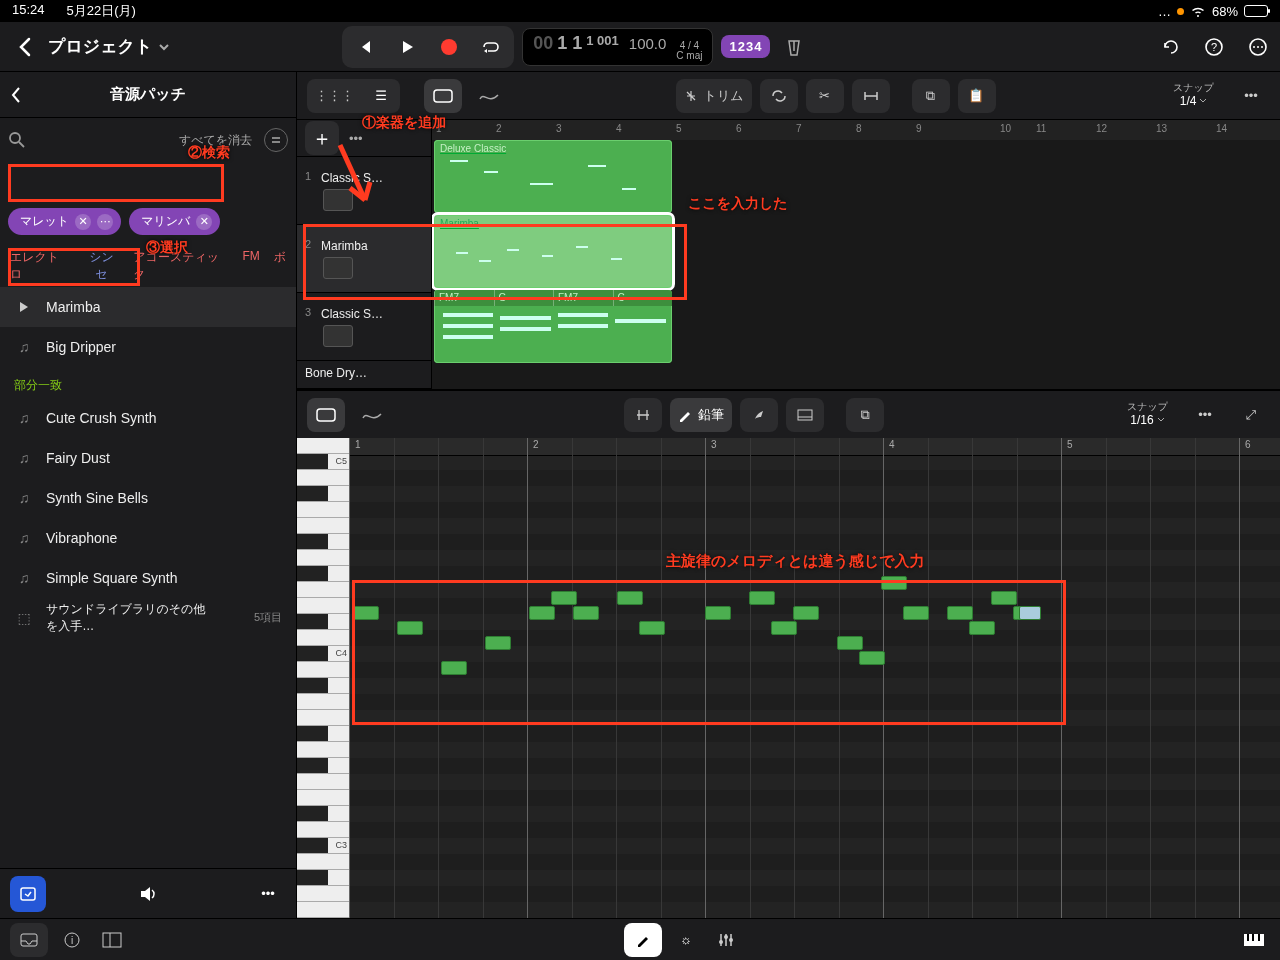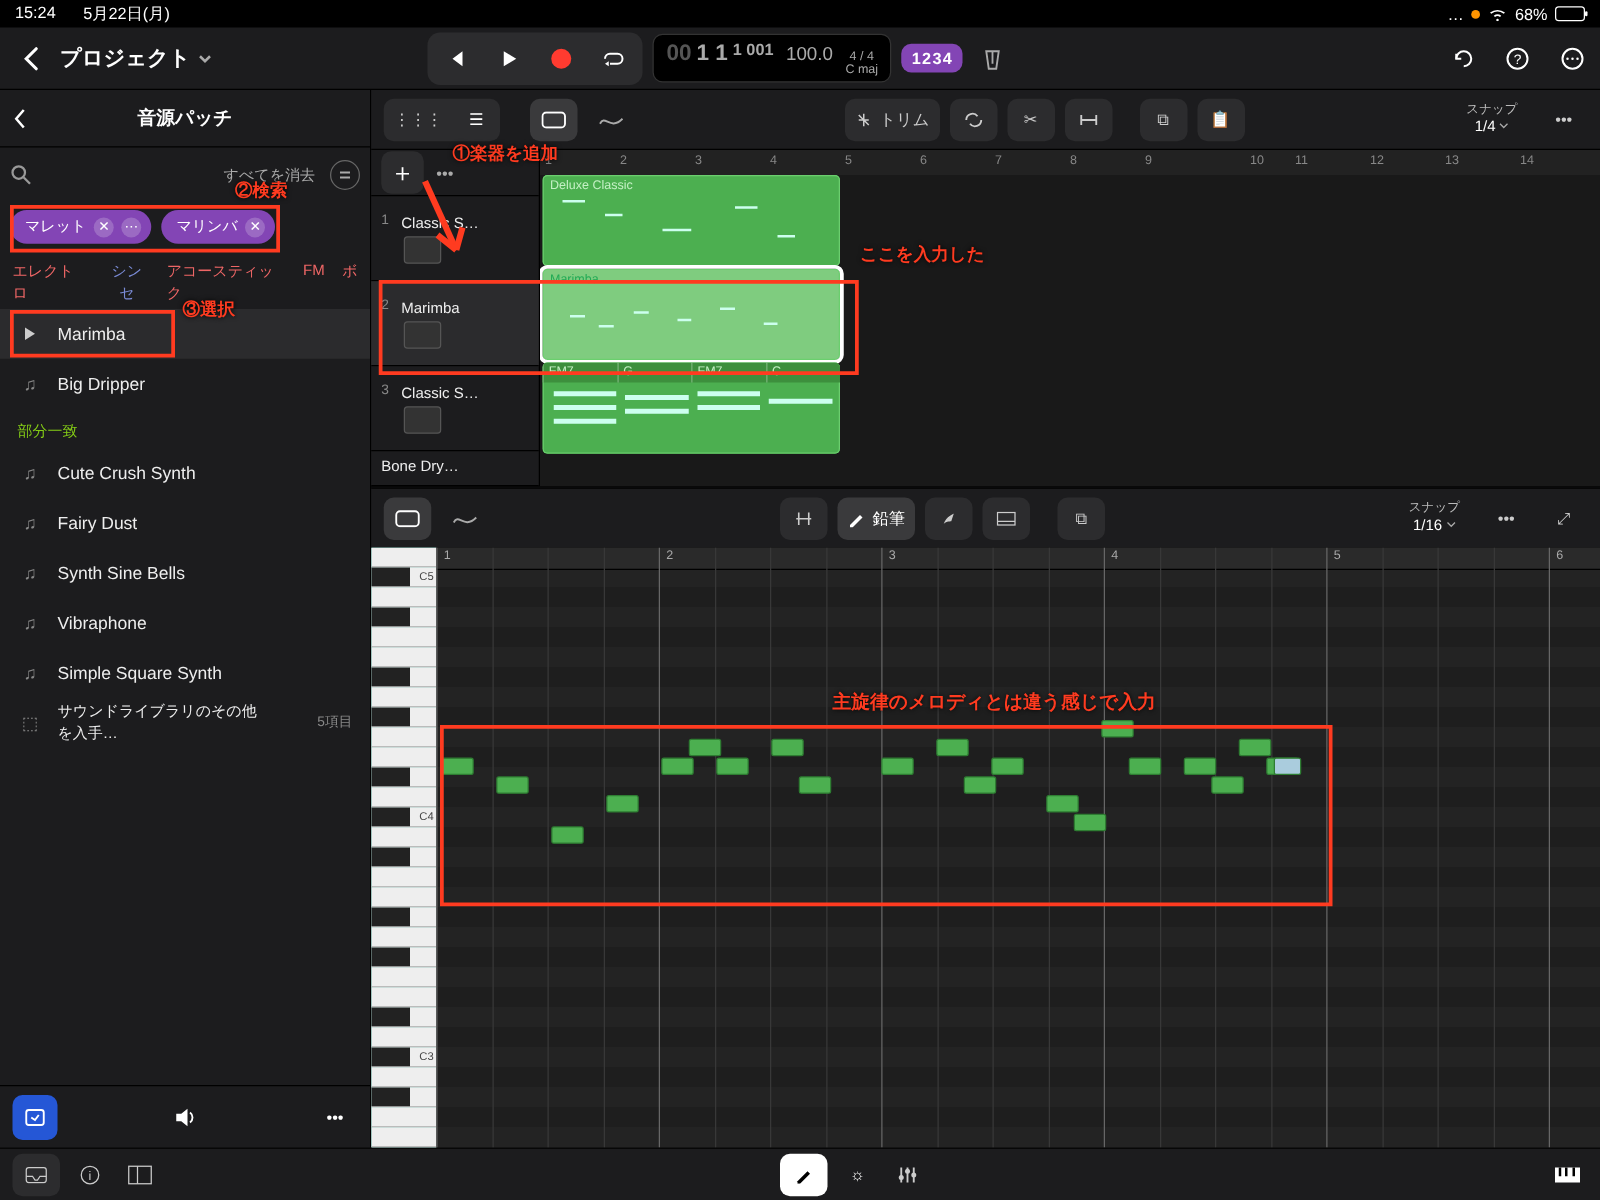--- a/index.html
+++ b/index.html
@@ -28,21 +28,21 @@
 
 .main { display:flex; height: calc(100% - 22px - 50px - 42px); }
 .sidebar { width: 297px; background:#1c1c1e; display:flex; flex-direction:column; border-right:1px solid #000; }
 .sb-head { height: 46px; display:flex; align-items:center; border-bottom:1px solid #000; padding: 0 0; }
 .sb-head .title { flex:1; text-align:center; font-weight:600; font-size:15px; color:#fff; }
 .sb-search-row { height: 44px; display:flex; align-items:center; padding: 0 8px; gap: 6px; }
 .search-glass { color:#999; }
 .clear-all { font-size:12px; color:#aaa; margin-left:auto; }
 .pill-opt { width:24px; height:24px; border:1px solid #666; border-radius:50%; margin-left:6px; display:flex; align-items:center; justify-content:center; color:#aaa; }
 .tag-row { display:flex; gap:8px; padding: 6px 8px 10px; }
-.tag { background:#8345b5; color:#fff; border-radius:16px; font-size:12px; padding:5px 8px 5px 12px; display:flex; align-items:center; gap:6px; }
+.tag { background:#8345b5; color:#fff; border-radius:16px; font-size:12px; padding:5px 8px 5px 12px; display:flex; align-items:center; gap:6px;margin-top:40px; }
 .tag .x { width:16px; height:16px; border-radius:50%; background:#fff3; display:flex; align-items:center; justify-content:center; font-size:11px; }
 .cat-row { padding: 4px 10px; display:flex; gap:14px; font-size:12px; color:#e66; overflow:hidden; }
 .cat-row .blue { color:#7a8bd6;text-align:center; }
 .list { flex:1; overflow:auto; }
 .list-item { height:40px; display:flex; align-items:center; gap:12px; padding:0 14px; color:#eee; font-size:14px; border-bottom:1px solid #0000; }
 .list-item.play { background:#2b2b2d; }
 .list-item .ic { width:20px; height:20px; color:#888; display:flex; align-items:center; justify-content:center; }
 .sec-h { font-size:12px; color:#84cc16; padding:10px 14px 4px; }
 .store-sub { font-size:11px; color:#888; margin-left:auto; }
 .sb-foot { height:50px; border-top:1px solid #000; display:flex; align-items:center; padding:0 10px; }
@@ -64,21 +64,21 @@
 .thead-row { height:42px; display:flex; align-items:center; gap:10px; padding:0 8px; border-bottom:1px solid #000; }
 .add-btn { width:34px; height:34px; background:#2c2c2e; border-radius:8px; display:flex; align-items:center; justify-content:center; color:#fff; font-size:20px; }
 .track-head { height:75px; display:flex; flex-direction:column; justify-content:center; gap:4px; padding:6px 8px; border-bottom:1px solid #000; }
 .track-head .num { color:#888; font-size:11px; width:16px; float:left;}
 .track-head .tname { font-size:12px; color:#eee; }
 .track-head .ticon { width:30px; height:22px; background:#333; border:1px solid #555; border-radius:3px; margin-left:18px;}
 .arr-grid { flex:1; position:relative; background:#191919; overflow:hidden; }
 .ruler-a { height:20px; background:#222; display:flex; position:relative; }
 .ruler-a .bar { position:absolute; top:3px; font-size:10px; color:#888; }
 .region { position:absolute; border-radius:4px; padding:3px 6px 0 6px; font-size:10px; color:#0a3; overflow:hidden; }
-.region.green { background:#4caf50; box-shadow: inset 0 0 0 1px #6bcf6e; }
+.region.green { background:#4caf50; box-shadow: inset 0 0 0 1px #6bcf6e; text-decoration: underline; }
 .region.green .title-r { color:#c4f0c4; font-size:10px; font-weight:500; }
 .region .notes { position:absolute; left:4px; right:4px; top:14px; bottom:2px; }
 .region .notes span { position:absolute; height:2px; background:#cfe; }
 .region.sel { background:#7fcc7f; outline: 3px solid #fff; }
 .region.blue { background:#1e73c7; color:#c7e1f7; }
 .chord-strip { position:absolute; display:flex; height:16px; font-size:10px; color:#c4f0c4; }
 .chord-strip > div { border-left:1px solid rgba(255,255,255,0.3); padding:2px 4px 0; background:#3d8f3d; }
 .piano-area { flex:1; display:flex; overflow:hidden; background:#191919; }
 .keyboard { width:52px; background:#5eead4; position:relative; }
 .kb-row { position:absolute; left:0; right:0; height:16px; background:#eee; border-bottom:1px solid #aaa; }

